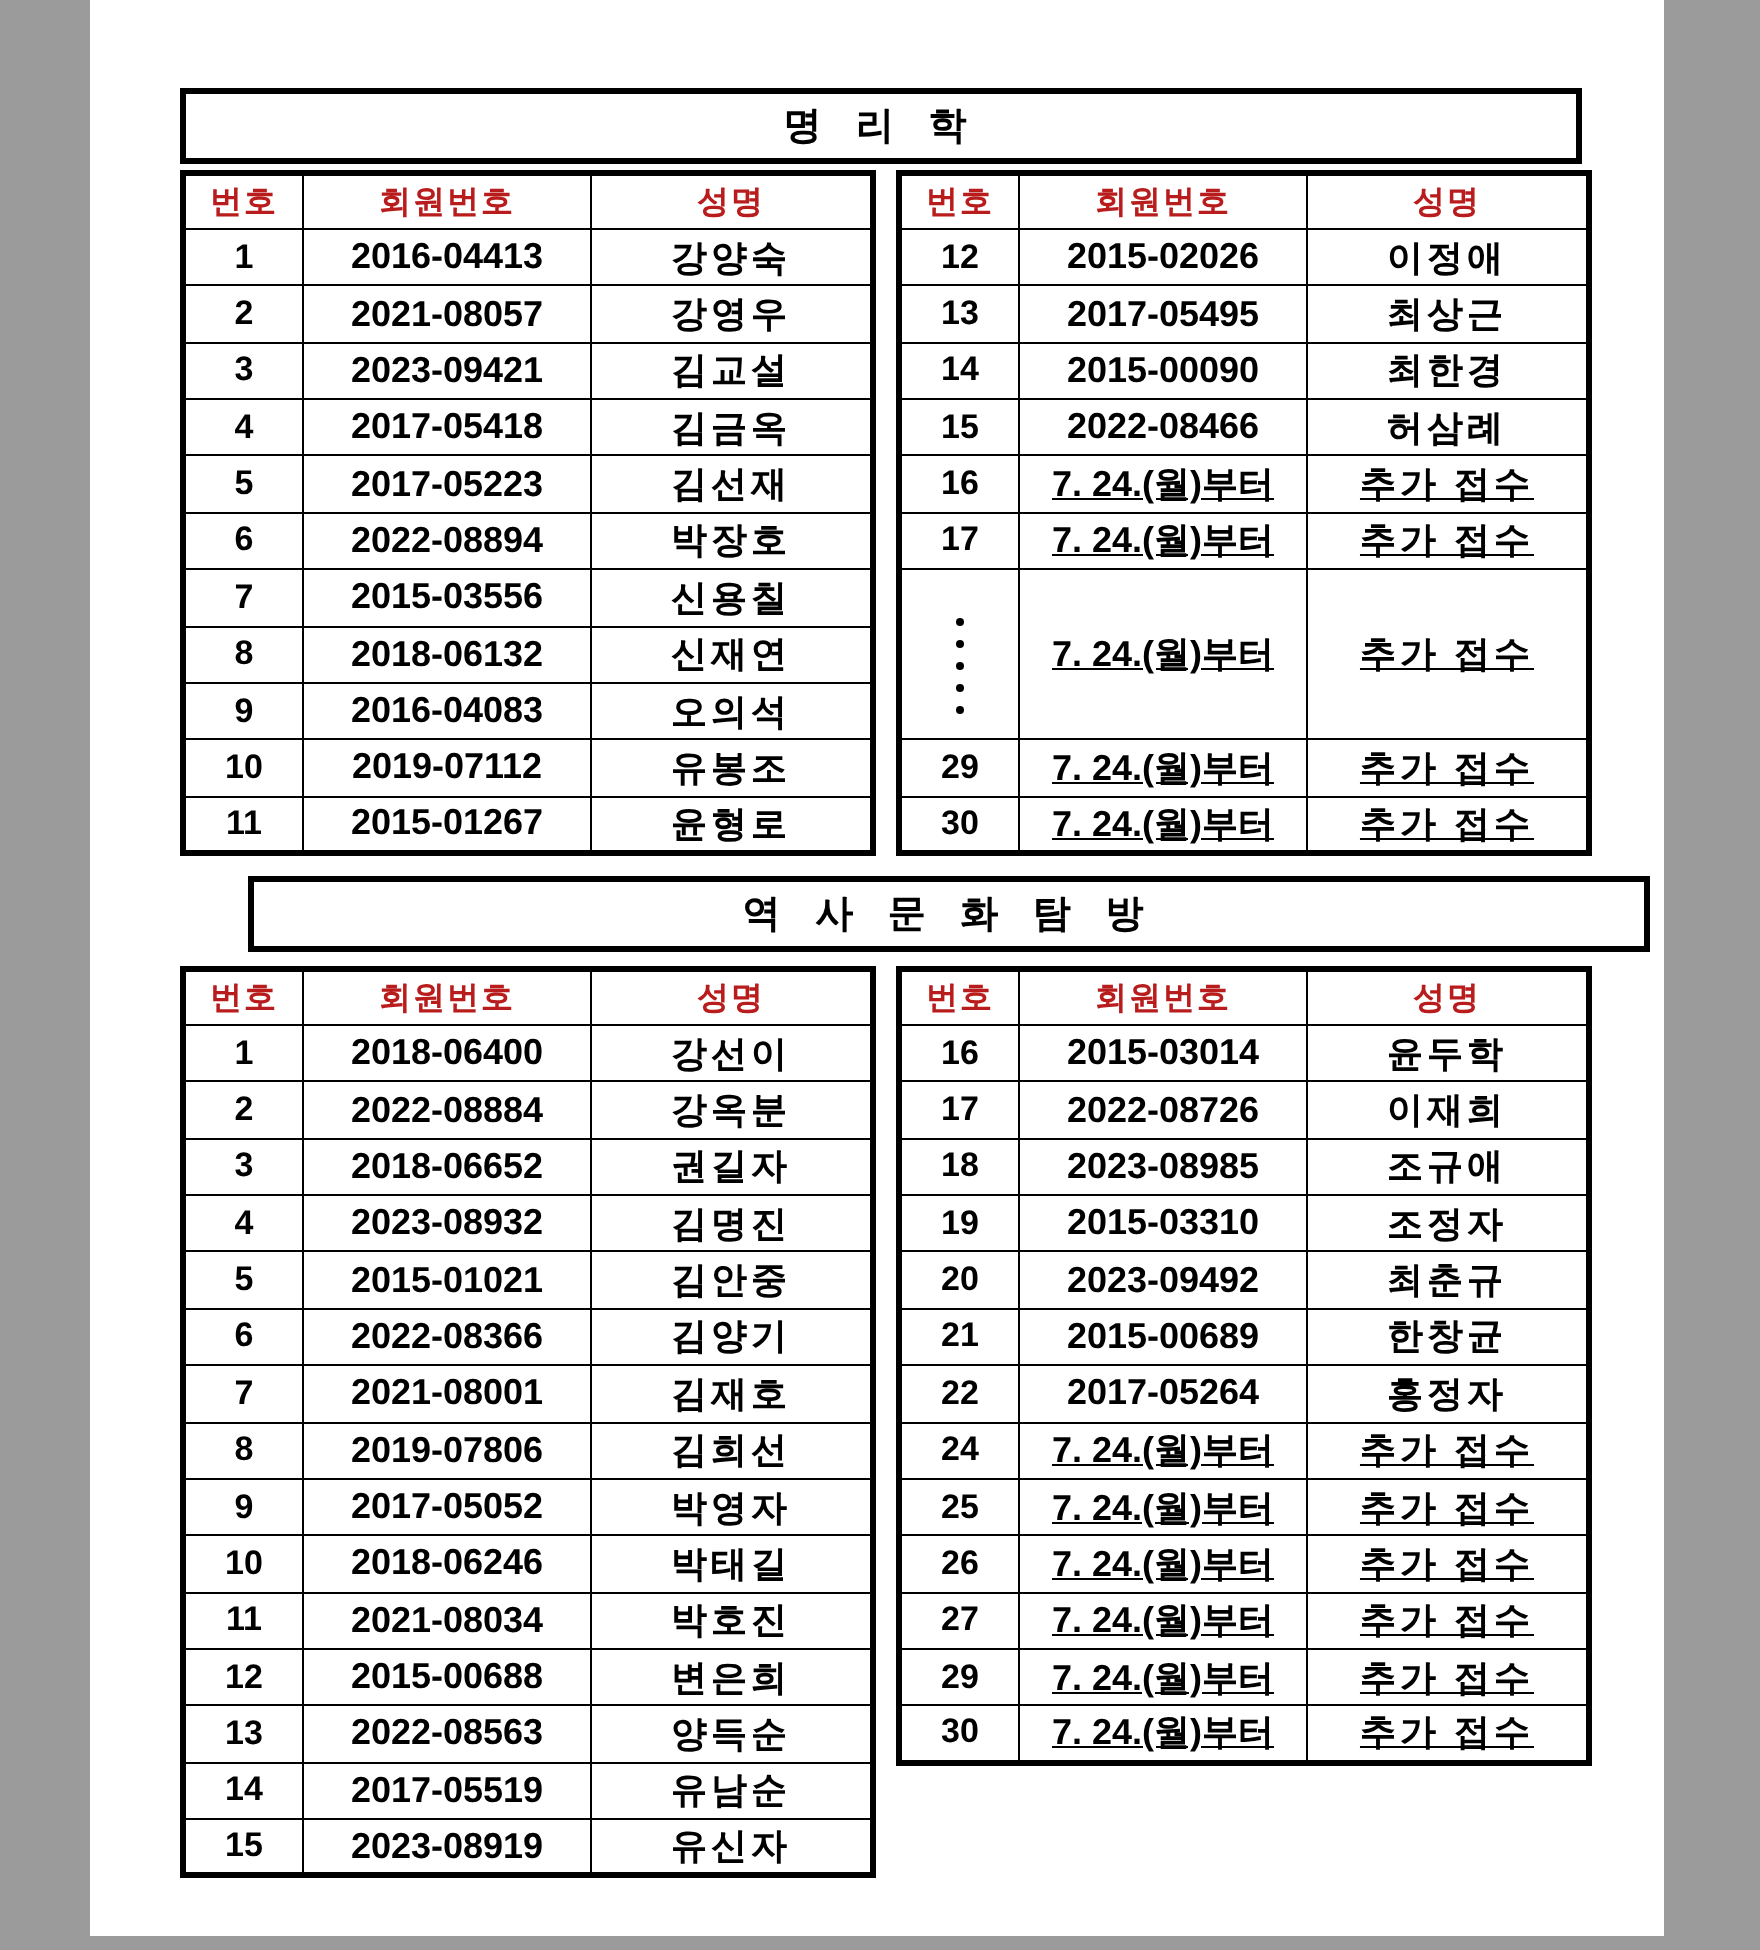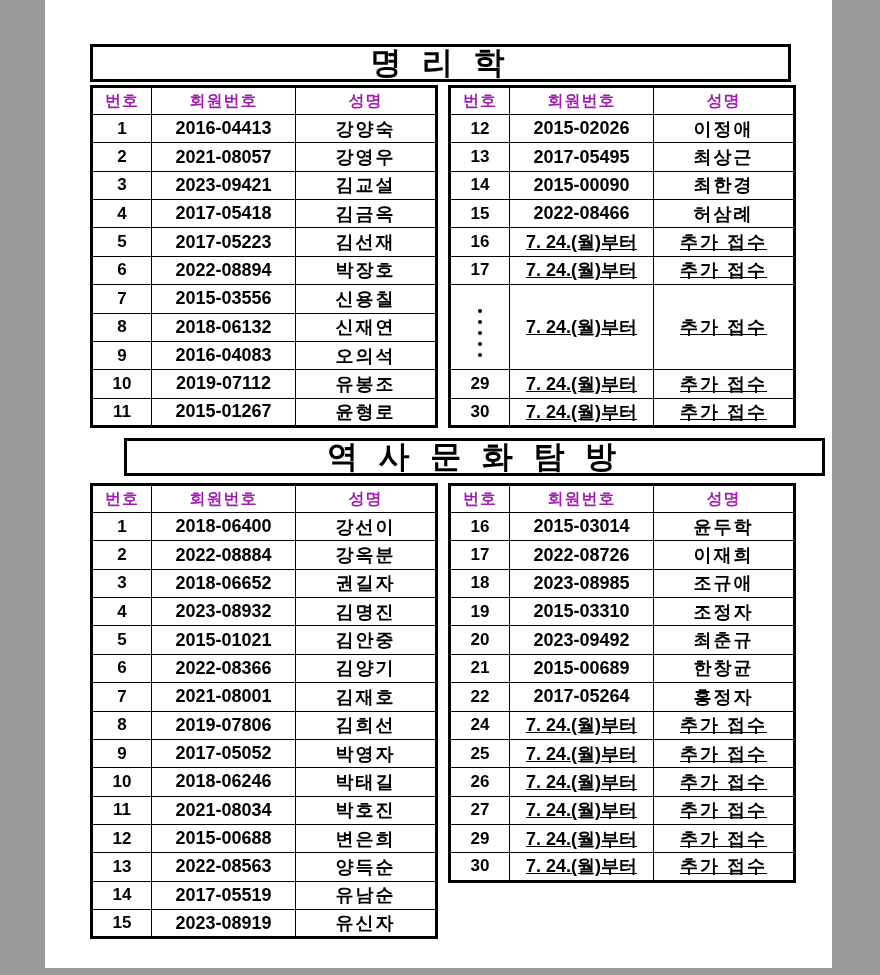--- a/index.html
+++ b/index.html
@@ -12,21 +12,21 @@
   }
   .page {
     position:absolute; left:45px; top:0;
     width:787px; height:968px;
     background:#ffffff;
   }
   .title-box {
     position:absolute; left:45px; width:701px; height:38px;
     border:3px solid #000;
     display:flex; align-items:center; justify-content:center;
-    font-size:31px; font-weight:bold; color:#000;
+    font-size:19px; font-weight:bold; color:#000;
     letter-spacing:6px; white-space:pre;
   }
   .title-box.t1 { top:44px; }
   .title-box.t2 { top:438px;margin-left:34px; }
 
   table.roster {
     position:absolute;
     border-collapse:collapse;
     table-layout:fixed;
     width:345px;
@@ -41,21 +41,21 @@
 
   col.col-no { width:60px; }
   col.col-id { width:144px; }
   col.col-nm { width:141px; }
 
   table.roster thead tr { height:28px; }
   table.roster tbody tr { height:28.36px; }
   table.roster tbody tr.tall { height:85.1px; }
 
   table.roster th {
-    font-size:16px; font-weight:bold; color:#a21caf;
+    font-size:16px; font-weight:bold; color:#b91c1c;
     text-align:center; vertical-align:middle; letter-spacing:1px;
   }
   table.roster td {
     text-align:center; vertical-align:middle;
     font-weight:bold; color:#000;
   }
   td.no { font-size:17px; }
   td.id { font-size:18px; white-space:pre; }
   td.nm { font-size:18px; letter-spacing:2px; white-space:pre; }
   td.blue { color:#0000ff;text-decoration:underline; }

